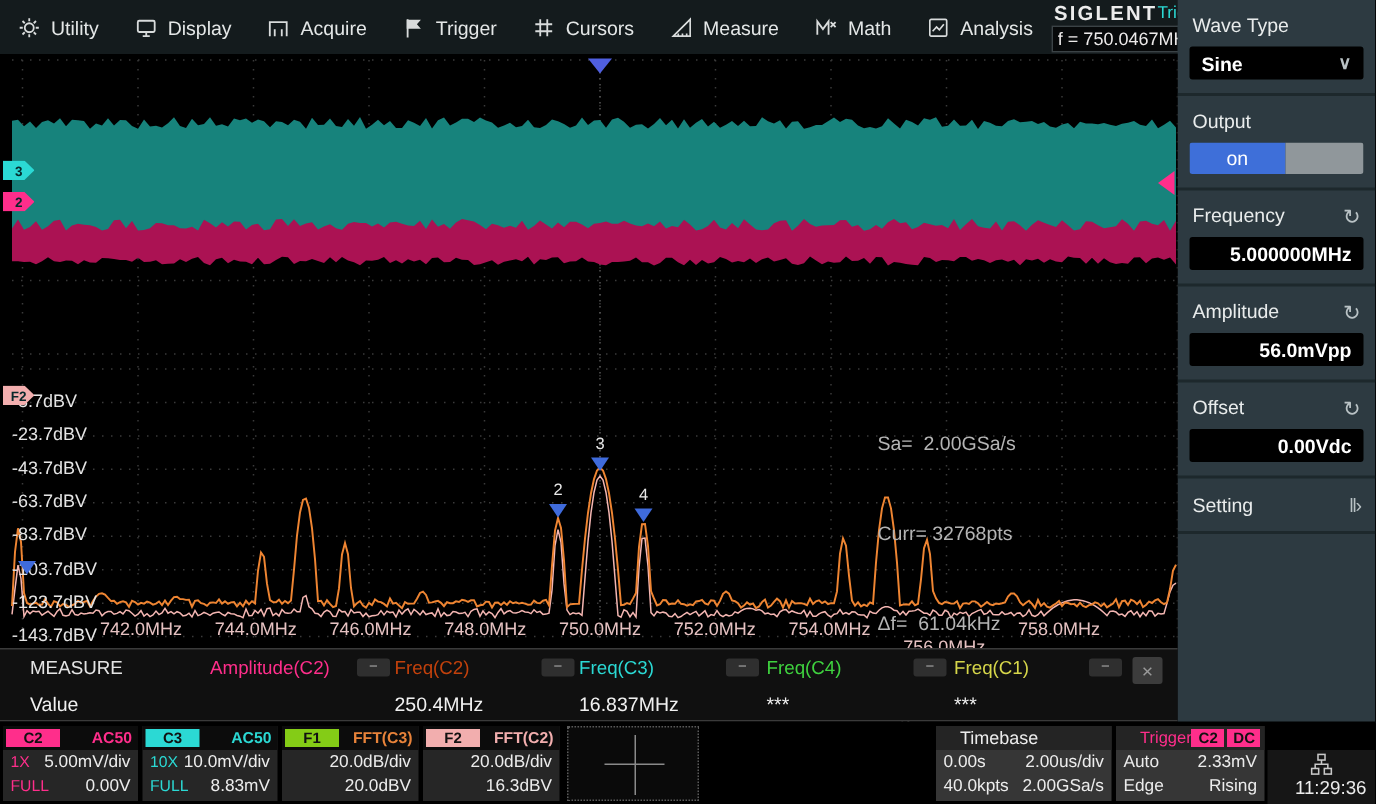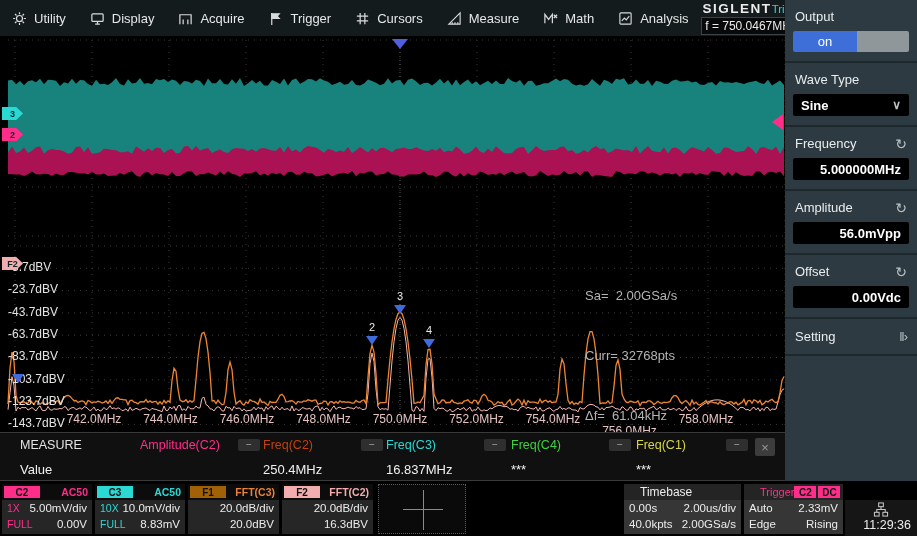--- a/index.html
+++ b/index.html
@@ -162,34 +162,34 @@
         <span class="brand">SIGLENT</span>
         <span class="trig-status">Trig'd</span>
       </div>
       <div class="freq-box">f = 750.0467MHz</div>
     </div>
   </header>
 
   <aside class="sidebar">
     <div class="sb-section">
       <div class="sb-label-row">
+          <span>Wave Type</span>
+        </div>
+      <div class="sb-drop">
+        <span>Sine</span>
+        <span class="chev">∨</span>
+      </div>
+    </div>
+    <div class="sb-section">
+      <div class="sb-label-row">
           <span>Output</span>
         </div>
       <div class="toggle">
         <div class="toggle-on">on</div>
         <div class="toggle-off"></div>
-      </div>
-    </div>
-    <div class="sb-section">
-      <div class="sb-label-row">
-          <span>Wave Type</span>
-        </div>
-      <div class="sb-drop">
-        <span>Sine</span>
-        <span class="chev">∨</span>
       </div>
     </div>
     <div class="sb-section">
       <div class="sb-label-row">
         <span>Frequency</span>
         <span class="sb-icon">↻</span>
       </div>
       <div class="sb-input">5.000000MHz</div>
     </div>
     <div class="sb-section">
@@ -353,21 +353,21 @@
           <span>10.0mV/div</span>
         </div>
       <div class="ch-row">
           <span class="lft" style="color: rgb(43, 217, 212);">FULL</span>
           <span>8.83mV</span>
         </div>
     </div>
 
     <div class="sbox ch-box" style="left:188px;width:91px;">
       <div class="ch-head">
-        <span class="ch-badge" style="background: #a16207;">F1</span>
+        <span class="ch-badge" style="background: #84cc16;">F1</span>
         <span class="ch-src" style="color: rgb(232, 131, 58);">FFT(C3)</span>
       </div>
       <div class="ch-row">
           <span></span>
           <span>20.0dB/div</span>
         </div>
       <div class="ch-row">
           <span></span>
           <span>20.0dBV</span>
         </div>

